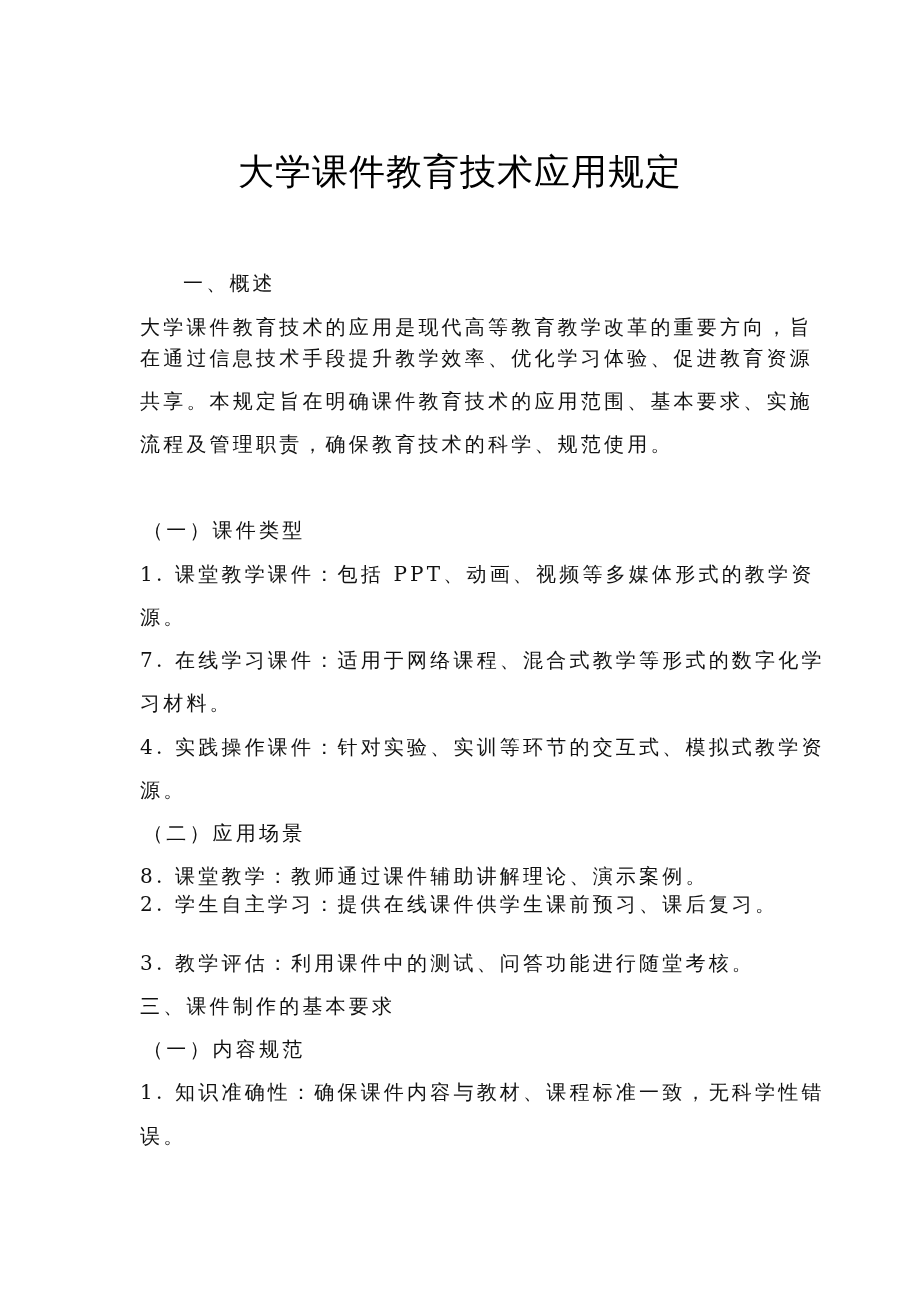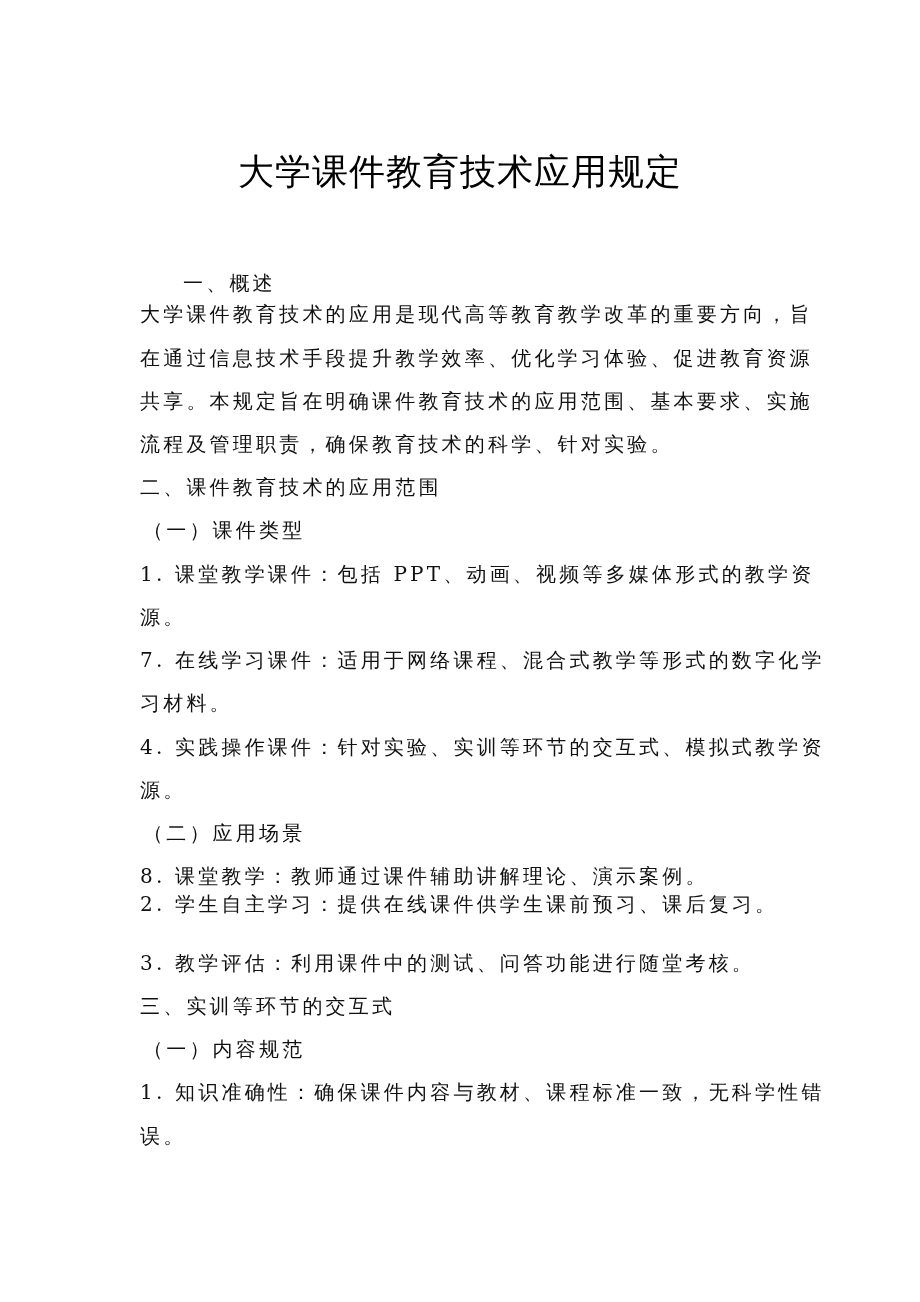--- a/index.html
+++ b/index.html
@@ -56,36 +56,35 @@
       margin-left: 9px;
     }
   </style>
 </head>
 <body>
 
 <div class="page">
   <h1 class="title">大学课件教育技术应用规定</h1>
 
   <div class="line indent" style="top:257px">一、概述</div>
-  <div class="line" style="top:300px">大学课件教育技术的应用是现代高等教育教学改革的重要方向，旨</div>
+  <div class="line" style="top:313px">大学课件教育技术的应用是现代高等教育教学改革的重要方向，旨</div>
   <div class="line" style="top:387px">共享。本规定旨在明确课件教育技术的应用范围、基本要求、实施</div>
   <div class="line" style="top:344px">在通过信息技术手段提升教学效率、优化学习体验、促进教育资源</div>
-  <div class="line" style="top:430px">流程及管理职责，确保教育技术的科学、针对实验。</div>
+  <div class="line" style="top:430px">流程及管理职责，确保教育技术的科学、规范使用。</div>
 
-  <div class="line" style="top:473px">二、课件教育技术的应用范围</div>
   <div class="line paren" style="top:516px">（一）课件类型</div>
   <div class="line" style="top:560px">1. 课堂教学课件：包括 PPT、动画、视频等多媒体形式的教学资</div>
   <div class="line" style="top:603px">源。</div>
   <div class="line" style="top:646px">7. 在线学习课件：适用于网络课程、混合式教学等形式的数字化学</div>
   <div class="line" style="top:689px">习材料。</div>
   <div class="line" style="top:733px">4. 实践操作课件：针对实验、实训等环节的交互式、模拟式教学资</div>
   <div class="line" style="top:776px">源。</div>
 
   <div class="line paren" style="top:819px">（二）应用场景</div>
   <div class="line" style="top:862px">8. 课堂教学：教师通过课件辅助讲解理论、演示案例。</div>
   <div class="line" style="top:890px">2. 学生自主学习：提供在线课件供学生课前预习、课后复习。</div>
   <div class="line" style="top:949px">3. 教学评估：利用课件中的测试、问答功能进行随堂考核。</div>
 
-  <div class="line" style="top:992px">三、实训等环节的交互式</div>
+  <div class="line" style="top:992px">三、课件制作的基本要求</div>
   <div class="line paren" style="top:1035px">（一）内容规范</div>
   <div class="line" style="top:1078px">1. 知识准确性：确保课件内容与教材、课程标准一致，无科学性错</div>
   <div class="line" style="top:1122px">误。</div>
 </div>
 
 </body></html>

